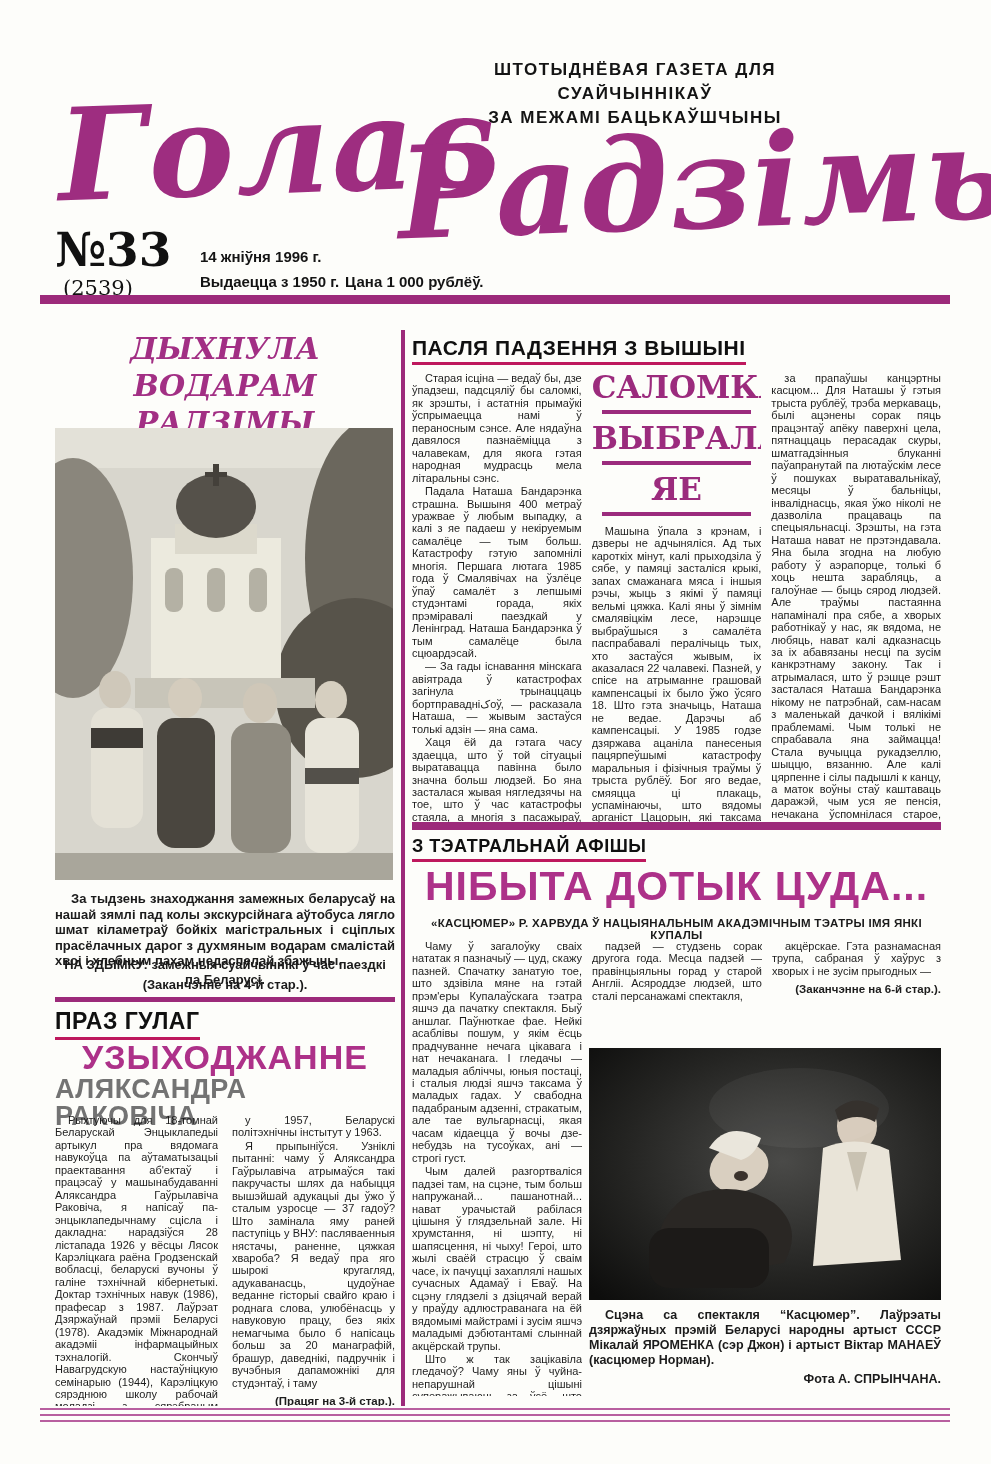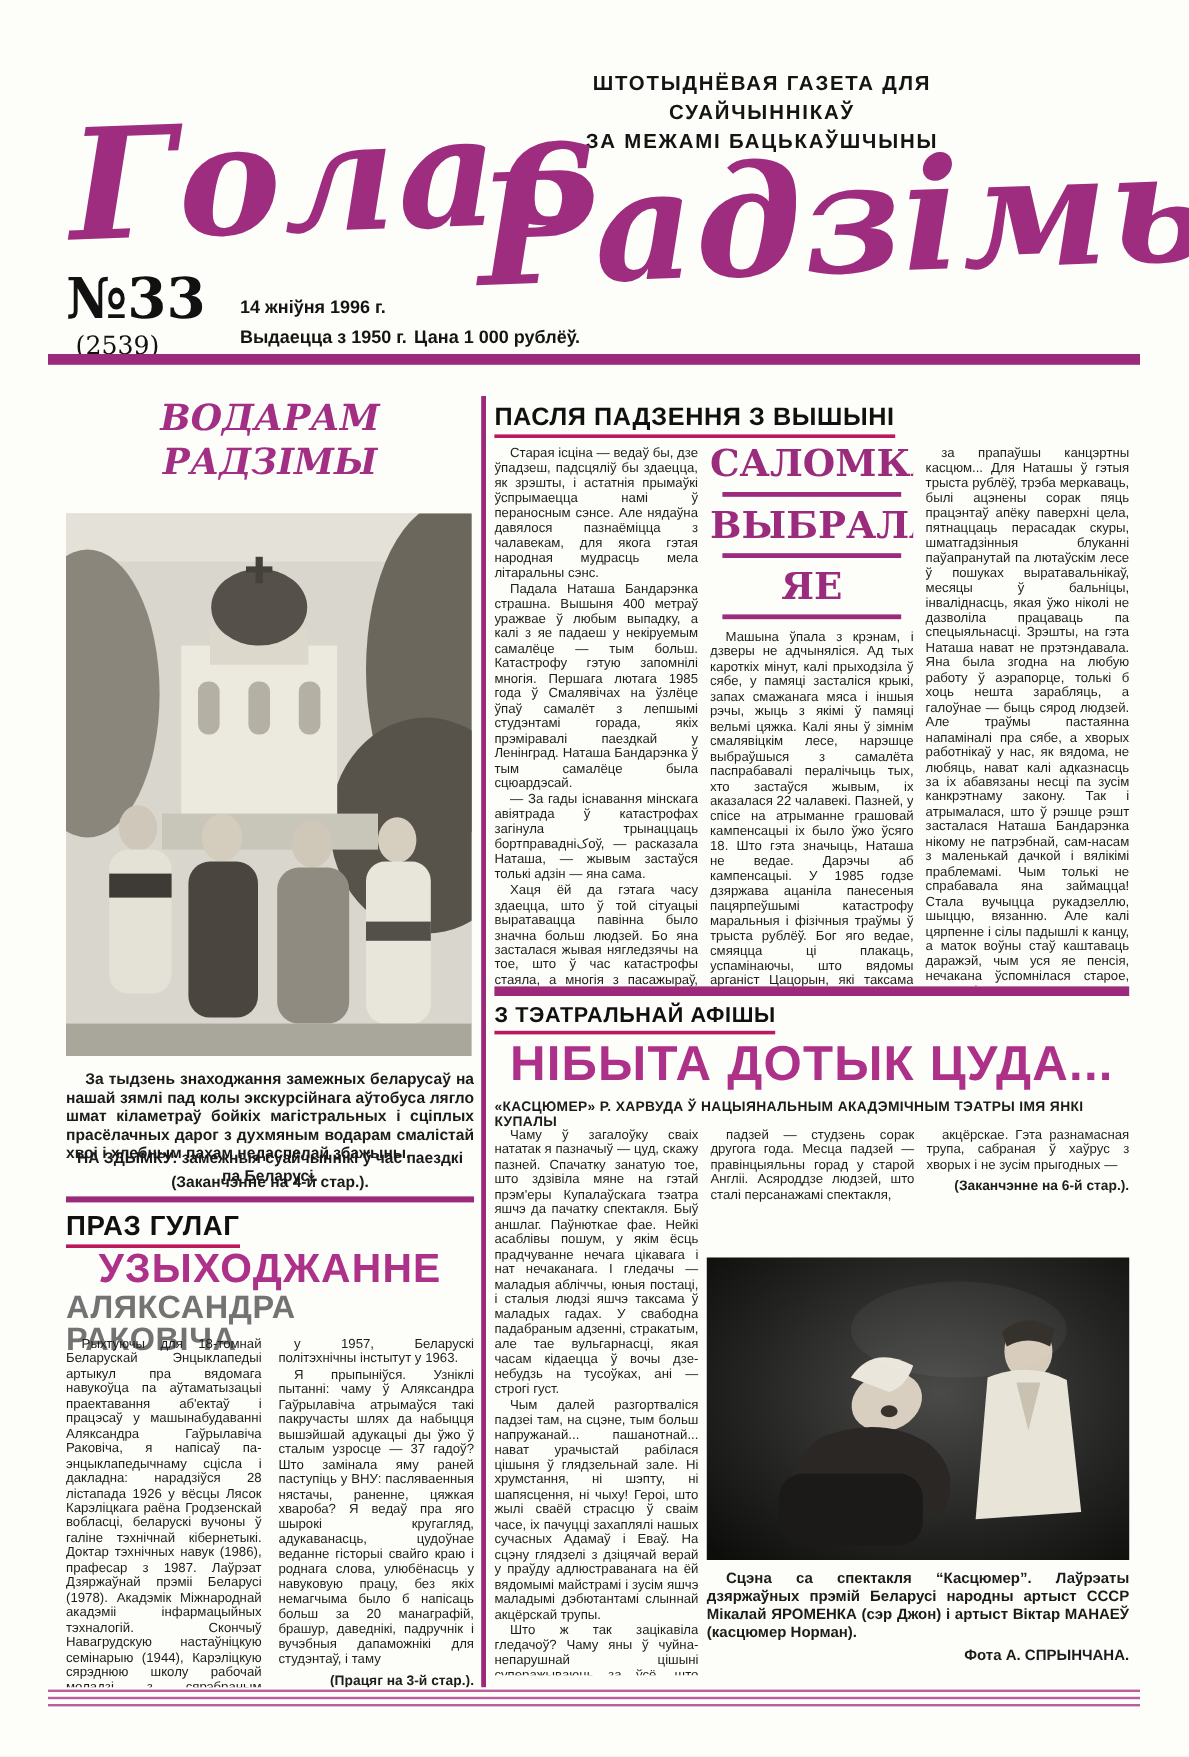--- a/index.html
+++ b/index.html
@@ -66,21 +66,21 @@
     color:#9b2b7d; font-size:31px; line-height:1; }
   .fall-headline .hl-bar { height:4px; background:#9b2b7d; margin:7px 10px 9px 10px; }
   .fall-headline .hl-line { display:block; }
 
   .bar-mid { left:412px; top:822px; width:529px; height:8px; }
 
   
   .th-kicker { left:412px; top:836px; font-size:18px; }
   .th-headline { left:412px; top:866px; width:529px; text-align:center;
     font-size:41px; font-weight:800; color:#ad3189; letter-spacing:1px; line-height:1; }
-  .th-subtitle { left:412px; top:917px; width:529px; 
+  .th-subtitle { left:412px; top:917px; width:529px; text-align:center;
     font-size:11.5px; font-weight:bold; letter-spacing:.3px; }
   .th-col1 { left:412px; top:940px; width:170px; height:456px; }
   .th-col2 { left:592px; top:940px; width:170px; height:100px; }
   .th-col3 { left:772px; top:940px; width:169px; height:100px; }
   .th-photo { left:589px; top:1048px; width:352px; height:252px; background:#151515; }
   .th-caption { left:589px; top:1308px; width:352px; font-size:12.5px; font-weight:bold;
     line-height:15px; text-align:justify; }
   .th-caption .para { text-indent:16px; }
   .th-credit { left:589px; top:1372px; width:352px; text-align:right;
     font-size:12.5px; font-weight:bold; }
@@ -105,20 +105,21 @@
   <div class="abs issue-no">№33</div>
   <div class="abs issue-total">(2539)</div>
   <div class="abs meta meta-date">14 жніўня 1996 г.</div>
   <div class="abs meta meta-since">Выдаецца з 1950 г.</div>
   <div class="abs meta meta-price">Цана 1 000 рублёў.</div>
 
   <div class="abs bar bar-top"></div>
   <div class="abs vrule"></div>
 
   <div class="abs lead-title">
+    <div>ДЫХНУЛА</div>
     <div>ВОДАРАМ РАДЗІМЫ</div>
   </div>
 
   <div class="abs lead-photo">
     <svg width="338" height="452" viewBox="0 0 338 452" xmlns="http://www.w3.org/2000/svg">
       <rect width="338" height="452" fill="#d8d6cd"></rect>
       <rect y="0" width="338" height="40" fill="#e3e1d8"></rect>
 
       <ellipse cx="18" cy="150" rx="60" ry="120" fill="#8a867c"></ellipse>
       <ellipse cx="320" cy="130" rx="70" ry="140" fill="#6b675d"></ellipse>
@@ -169,21 +170,21 @@
           <p class="para">у 1957, Беларускі політэхнічны інстытут у 1963.</p>
           <p class="para">Я прыпыніўся. Узніклі пытанні: чаму ў Аляксандра Гаўрылавіча атрымаўся такі пакручасты шлях да набыцця вышэйшай адукацыі ды ўжо ў сталым узросце — 37 гадоў? Што замінала яму раней паступіць у ВНУ: пасляваенныя нястачы, раненне, цяжкая хвароба? Я ведаў пра яго шырокі кругагляд, адукаванасць, цудоўнае веданне гісторыі свайго краю і роднага слова, улюбёнасць у навуковую працу, без якіх немагчыма было б напісаць больш за 20 манаграфій, брашур, даведнікі, падручнік і вучэбныя дапаможнікі для студэнтаў, і таму</p>
         </div>
       <p class="cont">(Працяг на 3-й стар.).</p>
     </div>
   </div>
 
   <div class="abs fall-kicker kicker">ПАСЛЯ ПАДЗЕННЯ З ВЫШЫНІ</div>
   <div class="abs fall-cols">
     <div class="body-col">
-        <p class="para">Старая ісціна — ведаў бы, дзе ўпадзеш, падсцяліў бы здаецца, як зрэшты, і астатнія прымаўкі ўспрымаецца намі ў пераносным сэнсе. Але нядаўна давялося пазнаёміцца з чалавекам, для якога гэтая народная мудрасць мела літаральны сэнс.</p>
+        <p class="para">Старая ісціна — ведаў бы, дзе ўпадзеш, падсцяліў бы саломкі, як зрэшты, і астатнія прымаўкі ўспрымаецца намі ў пераносным сэнсе. Але нядаўна давялося пазнаёміцца з чалавекам, для якога гэтая народная мудрасць мела літаральны сэнс.</p>
         <p class="para">Падала Наташа Бандарэнка страшна. Вышыня 400 метраў уражвае ў любым выпадку, а калі з яе падаеш у некіруемым самалёце — тым больш. Катастрофу гэтую запомнілі многія. Першага лютага 1985 года ў Смалявічах на ўзлёце ўпаў самалёт з лепшымі студэнтамі горада, якіх прэміравалі паездкай у Ленінград. Наташа Бандарэнка ў тым самалёце была сцюардэсай.</p>
         <p class="para">— За гады існавання мінскага авіятрада ў катастрофах загінула трынаццаць бортправадніکоў, — расказала Наташа, — жывым застаўся толькі адзін — яна сама.</p>
         <p class="para">Хаця ёй да гэтага часу здаецца, што ў той сітуацыі выратавацца павінна было значна больш людзей. Бо яна засталася жывая нягледзячы на тое, што ў час катастрофы стаяла, а многія з пасажыраў, якія сядзелі ў замацаваных крэслах, чамусьці загінулі. Да таго ж, самалёт не проста падаў, а планіраваў, таму што да апошняга моманту экіпаж спадзяваўся пасадзіць яго на пакрытае снегам поле. Дарэчы, другі пілот з гэтага самалёта лятае і цяпер.</p>
       </div>
     <div class="body-col">
       <div class="fall-headline">
         <span class="hl-line">САЛОМКА</span>
         <div class="hl-bar"></div>
         <span class="hl-line">ВЫБРАЛА</span>
         <div class="hl-bar"></div>

